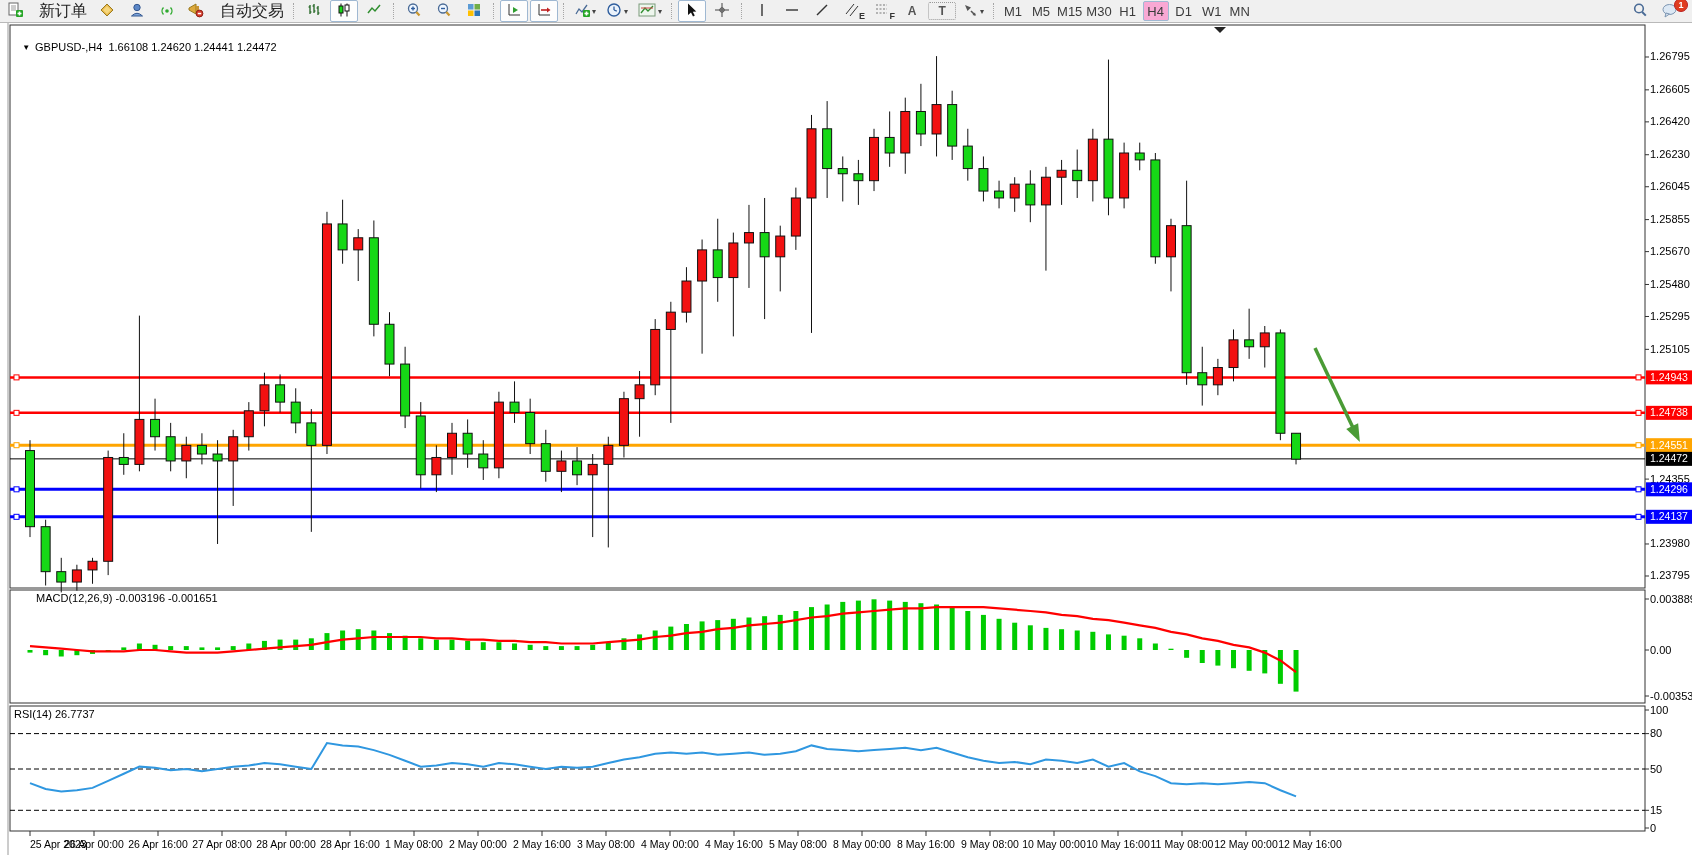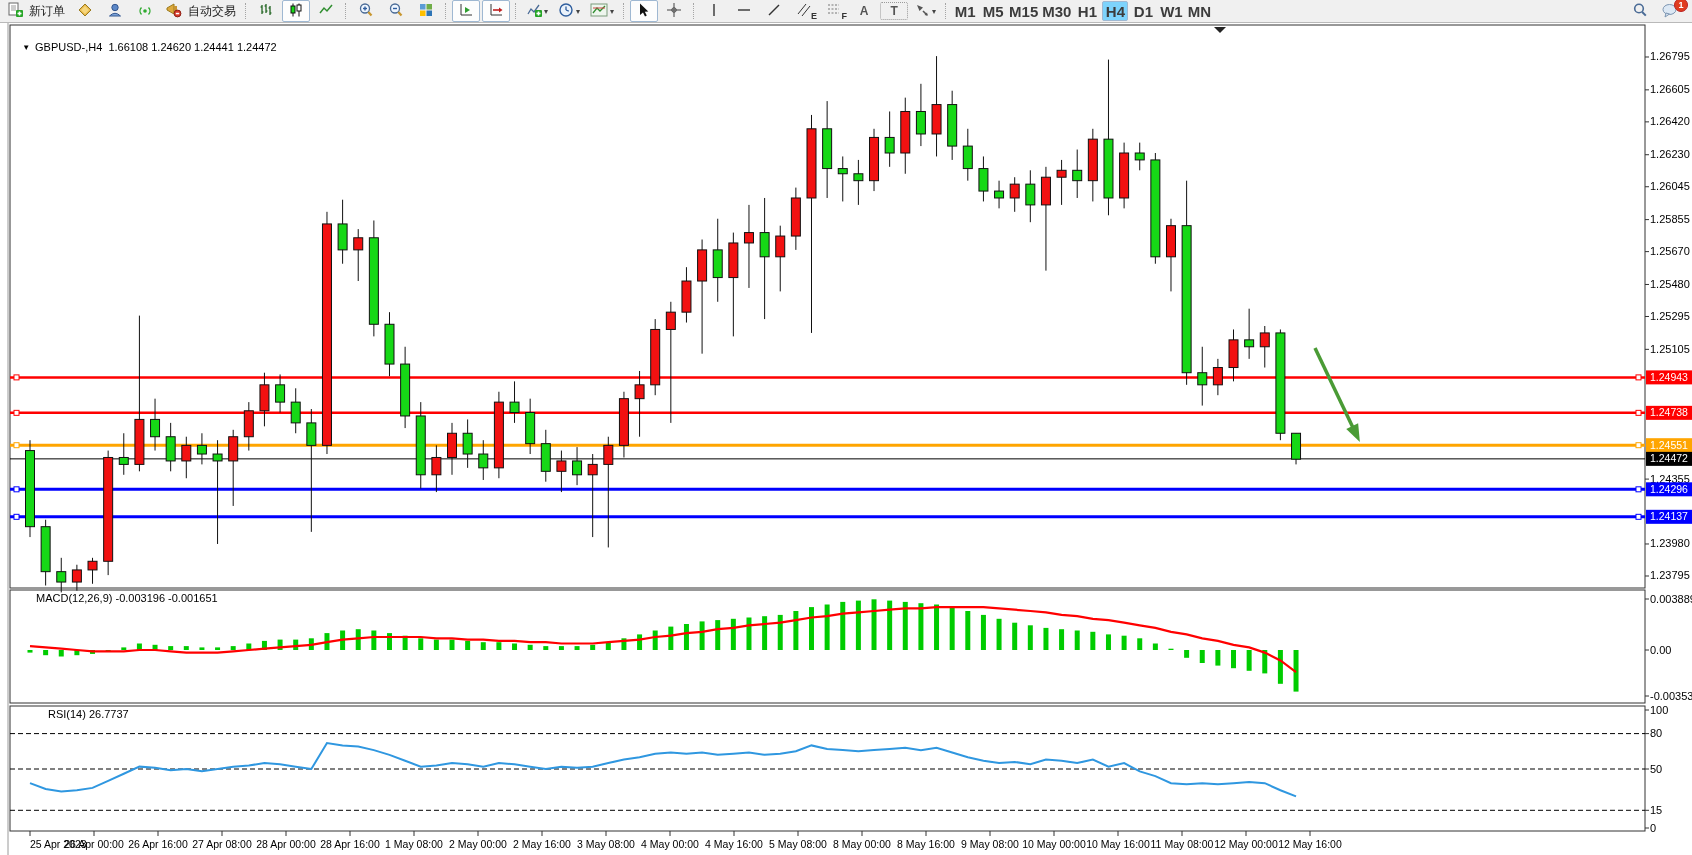--- a/index.html
+++ b/index.html
@@ -6,37 +6,37 @@
   body{width:1692px;height:855px;position:relative;overflow:hidden;
        font-family:"Liberation Sans",sans-serif;background:#ffffff;}
   
   .toolbar{position:absolute;left:0;top:0;width:1692px;height:23px;
            background:#f0f0f0;border-bottom:1px solid #b9b9b9;
            display:flex;align-items:center;padding:0 2px;box-sizing:border-box;z-index:30;}
   .tb-btn{height:20px;min-width:20px;display:inline-flex;align-items:center;justify-content:center;
           padding:0 3px;margin:0 1px;border:1px solid transparent;border-radius:2px;
           font-size:12px;color:#222;cursor:default;position:relative;}
   .tb-btn.active{background:#fdfdfd;border:1px solid #9fb8d2;}
-  .tb-btn .cn{margin-left:6px;font-size:12px;}
+  .tb-btn .cn{margin-left:16px;font-size:16px;}
   .tb-sep{width:1px;height:16px;border-left:1px dotted #a5a5a5;margin:0 4px;}
   .tb-caret{font-size:8px;color:#444;margin-left:2px;}
   .tf-btn{height:18px;min-width:24px;display:inline-flex;align-items:center;justify-content:center;
-          margin:16px 1px;font-size:15px;font-weight:bold;color:#3c3c3c;border:1px solid transparent;border-radius:2px;}
-  .tf-btn.active{background:#7dd3fc;border:1px solid #9fb8d2;}
+          margin:16px 1px;font-size:13px;font-weight:normal;color:#3c3c3c;border:1px solid transparent;border-radius:2px;}
+  .tf-btn.active{background:#f9a8d4;border:1px solid #9fb8d2;}
   .tb-spacer{flex:1;}
   .glyph-letter{font-size:9px;font-weight:bold;color:#333;position:absolute;right:0;bottom:0;line-height:1;}
   .badge{position:absolute;top:-3px;right:-5px;width:12px;height:12px;border-radius:50%;
          background:#e03c1f;color:#fff;font-size:9px;font-weight:bold;
          display:flex;align-items:center;justify-content:center;border:1px solid #b22;}
   
   .overlay-label{position:absolute;font-size:11px;color:#000;z-index:20;white-space:pre;}
   #chart-title{left:16px;top:29px;}
   #chart-title .dd{font-size:8px;margin-right:5px;vertical-align:1px;}
   #macd-label{left:14px;top:592px;margin-left:22px;}
-  #rsi-label{left:14px;top:708px;margin-left:34px;}
+  #rsi-label{left:14px;top:708px;}
   svg#chart{position:absolute;left:0;top:0;z-index:5;}
 </style>
 </head>
 <body>
 
 <div class="toolbar">
   <div class="tb-btn">
     <span><svg width="16" height="16">
           <rect x="2" y="1" width="9" height="12" fill="#fff" stroke="#666"></rect>
           <line x1="4" y1="4" x2="9" y2="4" stroke="#999"></line>

